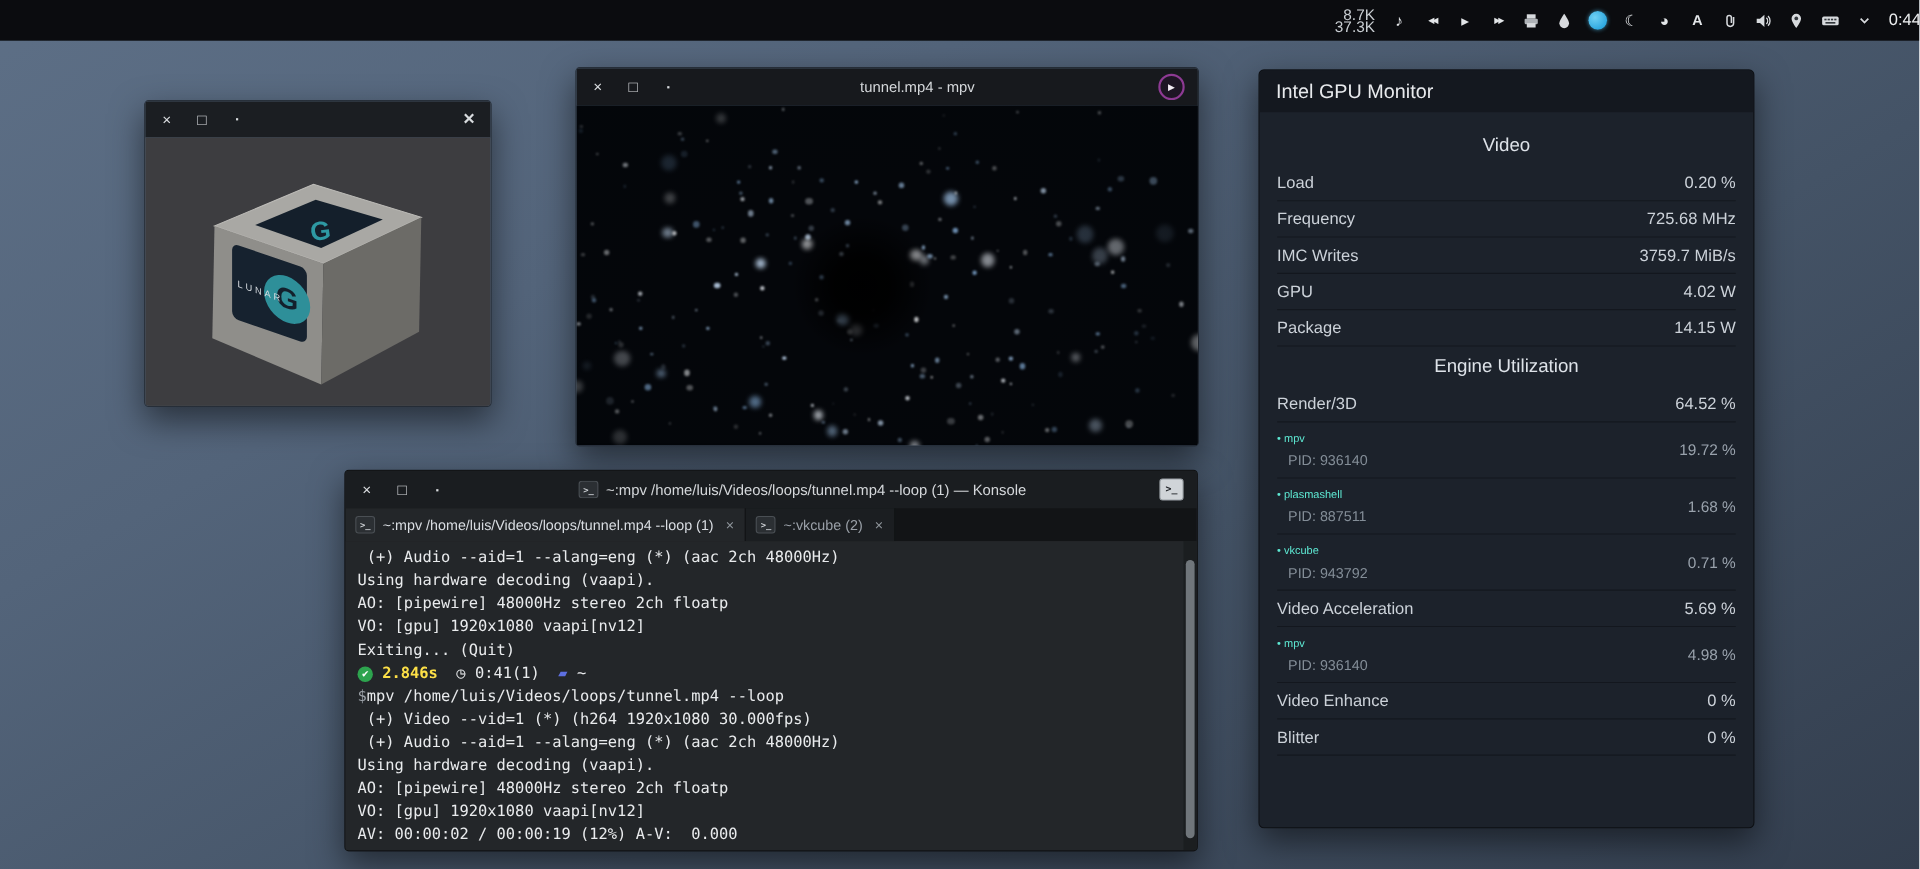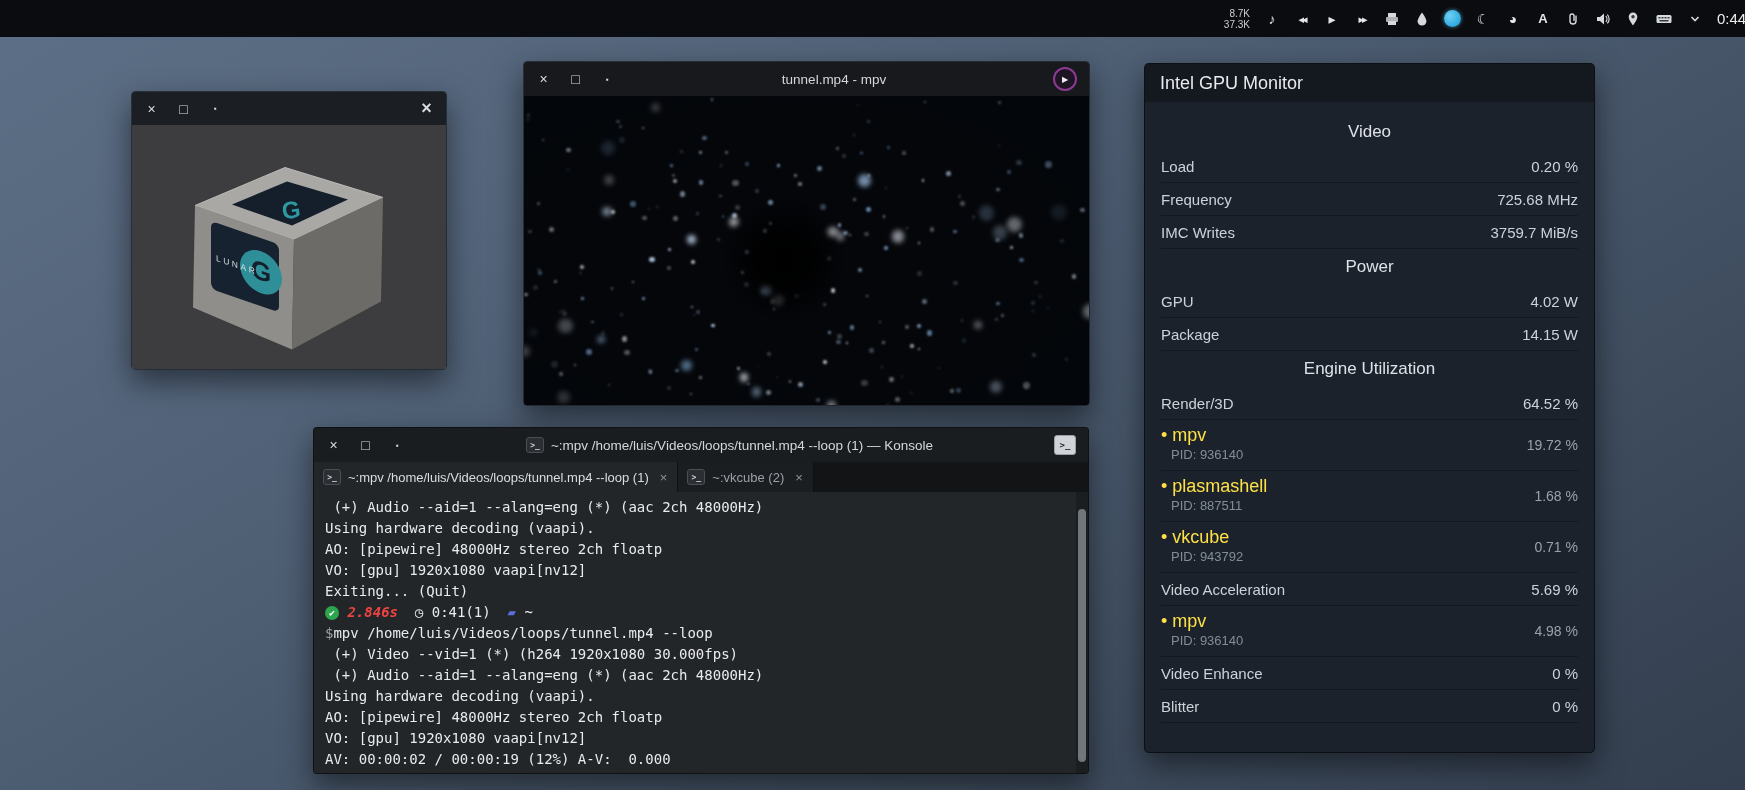--- a/index.html
+++ b/index.html
@@ -4,21 +4,21 @@
 <style>
   html,body{margin:0;padding:0;width:1745px;height:790px;overflow:hidden;
     font-family:"Liberation Sans","DejaVu Sans",sans-serif;}
   .desktop{position:relative;width:1745px;height:790px;overflow:hidden;
     background:linear-gradient(150deg,#5d6f86 0%,#53647a 30%,#445366 62%,#333e4e 100%);}
 
   
   .topbar{position:absolute;top:0;left:0;right:0;height:37px;background:#0b0c0f;
     display:flex;align-items:center;justify-content:flex-end;gap:14px;color:#d7dadd;
     overflow:hidden;z-index:50;}
-  .net{font-size:10px;line-height:11px;text-align:right;color:#c9ced2;}
+  .net{font-size:14px;line-height:11px;text-align:right;color:#c9ced2;}
   .ticon{font-size:14px;line-height:16px;display:inline-flex;align-items:center;justify-content:center;
     min-width:16px;height:16px;color:#e3e6e8;}
   .ticon.small{font-size:11px;letter-spacing:-2px;}
   .ticon.letter{font-size:13px;font-weight:bold;}
   .bluedot{width:17px;height:17px;border-radius:50%;background:radial-gradient(circle at 35% 35%,#6fd0f4,#2fa9e0 70%);
     box-shadow:0 0 4px rgba(80,190,235,.7);display:inline-block;}
   .clock{font-size:15px;color:#eceeef;width:42px;flex:0 0 auto;margin-right:-14px;}
 
   
   .win{position:absolute;border-radius:4px;box-shadow:0 12px 30px rgba(0,0,0,.5);overflow:hidden;
@@ -56,40 +56,40 @@
   .konsole{left:313px;top:427px;width:774px;height:345px;background:#232629;}
   .konsole .tbar{background:#1a1d20;}
   .tabbar{position:absolute;top:34px;left:0;right:0;height:30px;background:#121416;display:flex;align-items:stretch;}
   .tab{display:flex;align-items:center;gap:7px;padding:0 10px 0 9px;font-size:13px;color:#9aa0a8;
     background:#1b1e21;border-right:1px solid #0e1012;white-space:nowrap;}
   .tab.active{background:#232629;color:#d9dde2;}
   .tclose{font-size:13px;color:#8f959b;margin-left:4px;}
   .term{position:absolute;top:64px;left:0;right:12px;bottom:0;background:#232629;
     padding:5px 0 0 11px;font:14px/21px "DejaVu Sans Mono","DejaVu Sans",monospace;color:#e9ebed;}
   .t-line{white-space:pre;}
-  .c-green{color:#ef4444;font-weight:bold;font-style:italic;}
+  .c-green{color:#fde047;font-weight:bold;}
   .c-dim{color:#9aa0a6;}
   .c-fg{color:#e9ebed;}
   .c-folder{color:#5d6fe0;}
   .c-check{display:inline-block;background:#2da44e;color:#fff;border-radius:50%;
     font-size:10px;line-height:14px;width:14px;text-align:center;transform:translateY(-1px);}
   .sbar{position:absolute;top:64px;right:0;bottom:0;width:12px;background:#1b1e20;}
   .shandle{position:absolute;left:2px;right:2px;top:6%;height:90%;background:#70767b;border-radius:4px;}
 
   
   .gpum{left:1144px;top:63px;width:449px;height:688px;background:#1c222b;border-radius:5px;}
   .gheader{height:38px;line-height:38px;background:#14181f;color:#e8eaed;font-size:18px;padding:0 15px;}
   .gbody{padding:12px 16px 0 16px;}
   .g-sec{height:36px;line-height:36px;text-align:center;font-size:17px;color:#dde2e8;}
   .g-row{height:32px;display:flex;justify-content:space-between;align-items:center;
     font-size:15px;color:#ccd2d9;border-bottom:1px solid rgba(0,0,0,.30);}
   .g-sub{height:50px;display:flex;justify-content:space-between;align-items:center;
     border-bottom:1px solid rgba(0,0,0,.30);}
   .g-sl{display:flex;flex-direction:column;line-height:19px;}
-  .g-n{font-size:18px;color:#fde047;}
+  .g-n{font-size:10px;color:#5eead4;}
   .g-p{font-size:13px;color:#838d97;padding-left:10px;}
   .g-v{font-size:15px;color:#ccd2d9;}
   .g-v.sub{font-size:14px;color:#99a2ac;}
 </style>
 </head>
 <body>
 
 <div class="desktop">
 
   <div class="topbar">
@@ -465,21 +465,20 @@
           <span class="g-v">0.20 %</span>
         </div>
         <div class="g-row">
           <span class="g-l">Frequency</span>
           <span class="g-v">725.68 MHz</span>
         </div>
         <div class="g-row">
           <span class="g-l">IMC Writes</span>
           <span class="g-v">3759.7 MiB/s</span>
         </div>
-        <div class="g-sec">Power</div>
         <div class="g-row">
           <span class="g-l">GPU</span>
           <span class="g-v">4.02 W</span>
         </div>
         <div class="g-row">
           <span class="g-l">Package</span>
           <span class="g-v">14.15 W</span>
         </div>
         <div class="g-sec">Engine Utilization</div>
         <div class="g-row">

